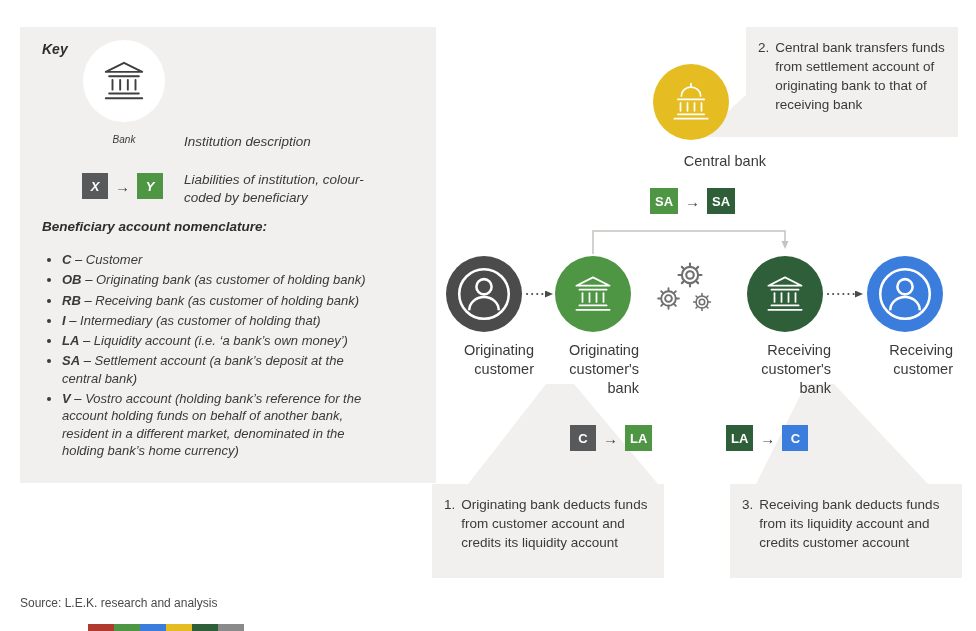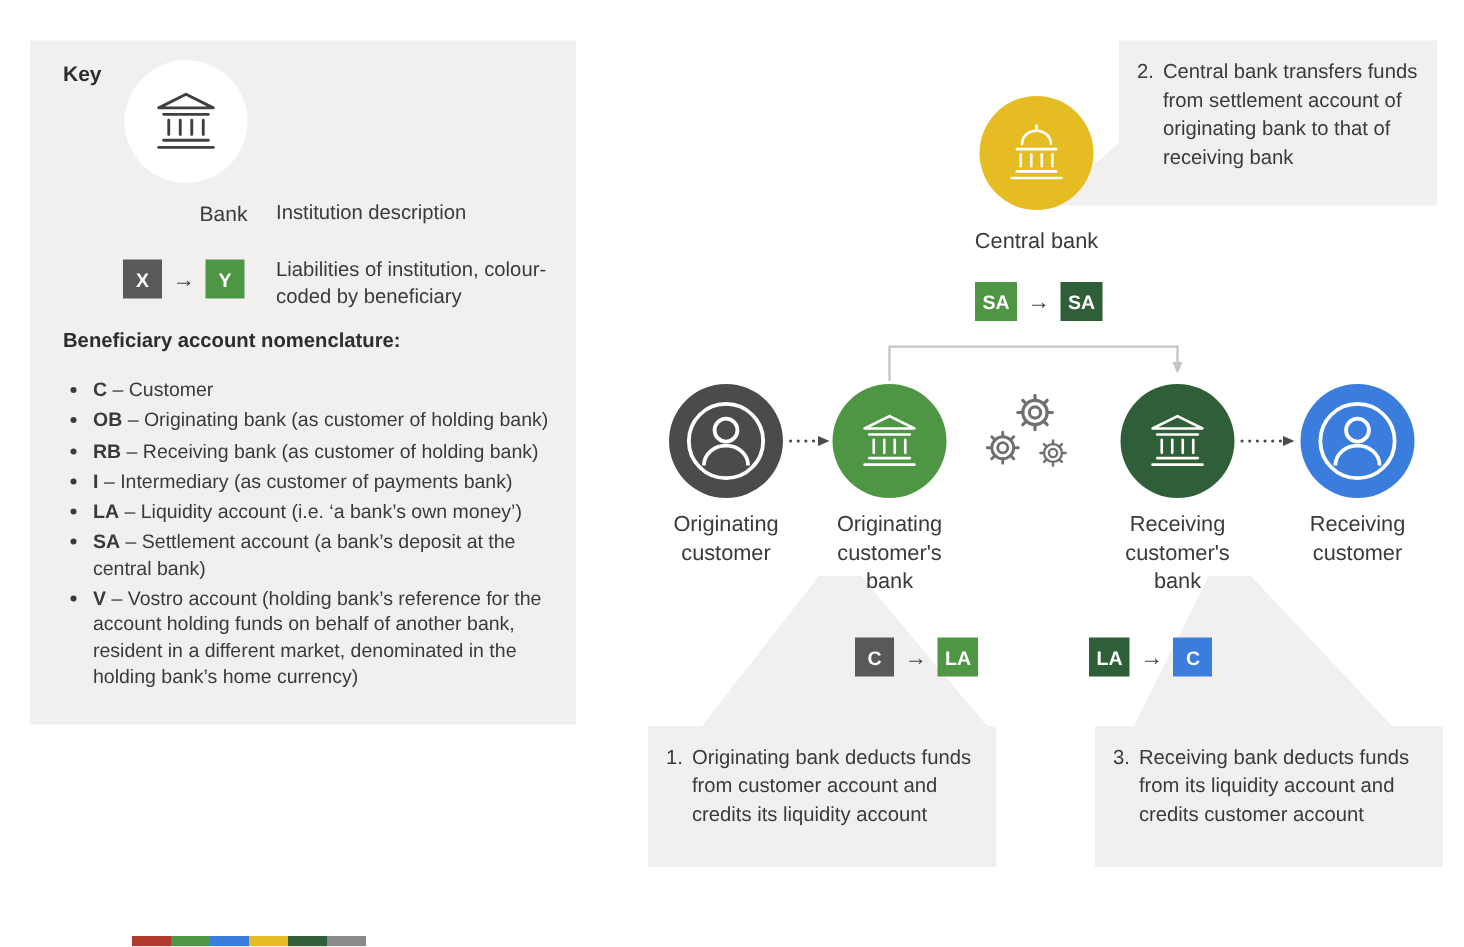--- a/index.html
+++ b/index.html
@@ -4,27 +4,27 @@
 <title>Payment flow diagram</title>
 <style>
   * { margin:0; padding:0; box-sizing:border-box; }
   html,body { background:#ffffff; }
   body { font-family:"Liberation Sans","DejaVu Sans",sans-serif; color:#3a3a3a; }
   .page { position:relative; width:976px; height:631px; background:#fff; overflow:hidden; }
 
   .overlay { position:absolute; left:0; top:0; z-index:1; pointer-events:none; }
 
   
-  .key-panel { position:absolute; left:20px; top:27px; width:364px; height:456px; background:#f1f0ee; z-index:2; }
+  .key-panel { position:absolute; left:20px; top:27px; width:416px; height:456px; background:#f1f0ee; z-index:2;font-style:italic; }
   .key-title { position:absolute; left:22px; top:14px; font-size:14px; font-weight:bold; color:#2d2d2d; }
   .key-circle { position:absolute; left:63px; top:13px; width:82px; height:82px; border-radius:50%; background:#fff;
                 display:flex; align-items:center; justify-content:center; color:#3f3f3f; }
   .key-circle svg { width:46px; height:46px; }
   .key-bank-desc { position:absolute; left:164px; top:35px; width:190px; font-size:13.5px; line-height:1.35; }
-  .key-bank-label { position:absolute; left:63px; top:107px; width:82px; text-align:right; font-size:14px; }
+  .key-bank-label { position:absolute; left:63px; top:107px; width:82px; text-align:center; font-size:10px; }
   .key-inst-desc { position:absolute; left:164px; top:107px; font-size:13.5px; }
   .key-liability-row { position:absolute; left:62px; top:146px; display:flex; align-items:center; gap:7px; }
   .key-liability-desc { position:absolute; left:164px; top:144px; width:210px; font-size:13.5px; line-height:1.35; }
   .key-nom-title { position:absolute; left:22px; top:192px; font-size:13.5px; font-weight:bold; color:#2d2d2d; }
   .nomenclature { position:absolute; left:24px; top:224px; width:340px; list-style:disc; padding-left:18px;
                   font-size:13px; line-height:1.33; }
   .nomenclature li { margin-bottom:3px; }
 
   
   .tag { display:inline-flex; align-items:center; justify-content:center; min-width:26px; height:26px;
@@ -39,21 +39,21 @@
   .circle-node { position:absolute; width:76px; height:76px; border-radius:50%; z-index:2;
                  display:flex; align-items:center; justify-content:center; color:#fff; }
   .circle-node svg { width:42px; height:42px; }
   .circle-node svg.person-icon { width:58px; height:58px; }
   .central-bank-node { left:653px; top:64px; background:#e5bd22; }
   .orig-customer-node { left:446px; top:256px; background:#4b4b4b; }
   .orig-bank-node { left:555px; top:256px; background:#4f9644; }
   .recv-bank-node { left:747px; top:256px; background:#2e5f39; }
   .recv-customer-node { left:867px; top:256px; background:#3b7ddd; }
 
-  .node-label { position:absolute; z-index:2; text-align:center; font-size:14.5px; line-height:1.32; }
+  .node-label { position:absolute; z-index:2; text-align:right; font-size:14.5px; line-height:1.32; }
   .central-bank-label { left:616px; top:152px; width:150px; }
   .orig-customer-label { left:434px; top:341px; width:100px; }
   .orig-bank-label { left:547px; top:341px; width:92px; }
   .recv-bank-label { left:739px; top:341px; width:92px; }
   .recv-customer-label { left:857px; top:341px; width:96px; }
 
   .gears { position:absolute; left:655px; top:260px; width:72px; height:70px; z-index:2; color:#6f6f6f; }
   .gear { position:absolute; }
   .gear.g1 { left:20px; top:0;   width:30px; height:30px; }
   .gear.g2 { left:0;    top:25px; width:27px; height:27px; }
@@ -159,21 +159,21 @@
       <span class="arrow-glyph">→</span>
       <span class="tag tag-green">Y</span>
     </div>
     <div class="key-liability-desc">Liabilities of institution, colour-coded by beneficiary</div>
 
     <h3 class="key-nom-title">Beneficiary account nomenclature:</h3>
     <ul class="nomenclature">
       <li><b>C</b> <span>– Customer</span></li>
       <li><b>OB</b> <span>– Originating bank (as customer of holding bank)</span></li>
       <li><b>RB</b> <span>– Receiving bank (as customer of holding bank)</span></li>
-      <li><b>I</b> <span>– Intermediary (as customer of payments bank)</span></li>
+      <li><b>I</b> <span>– Intermediary (as customer of holding that)</span></li>
       <li><b>LA</b> <span>– Liquidity account (i.e. ‘a bank’s own money’)</span></li>
       <li><b>SA</b> <span>– Settlement account (a bank’s deposit at the central bank)</span></li>
       <li><b>V</b> <span>– Vostro account (holding bank’s reference for the account holding funds on behalf of another bank, resident in a different market, denominated in the holding bank’s home currency)</span></li>
     </ul>
   </section>
 
   <div class="circle-node central-bank-node">
     <svg>
         <use href="#icon-central-bank"></use>
       </svg>
@@ -243,20 +243,21 @@
   <div class="note-box note-1">
     <span class="note-num">1.</span>
     <span class="note-text">Originating bank deducts funds from customer account and credits its liquidity account</span>
   </div>
 
   <div class="note-box note-3">
     <span class="note-num">3.</span>
     <span class="note-text">Receiving bank deducts funds from its liquidity account and credits customer account</span>
   </div>
 
+  <div class="source">Source: L.E.K. research and analysis</div>
 
   <div class="footer-strip">
       <span class="strip-seg" style="background: rgb(176, 58, 46);"></span>
       <span class="strip-seg" style="background: rgb(79, 150, 68);"></span>
       <span class="strip-seg" style="background: rgb(59, 125, 221);"></span>
       <span class="strip-seg" style="background: rgb(229, 189, 34);"></span>
       <span class="strip-seg" style="background: rgb(46, 95, 57);"></span>
       <span class="strip-seg" style="background: rgb(138, 138, 138);"></span>
     </div>
 

